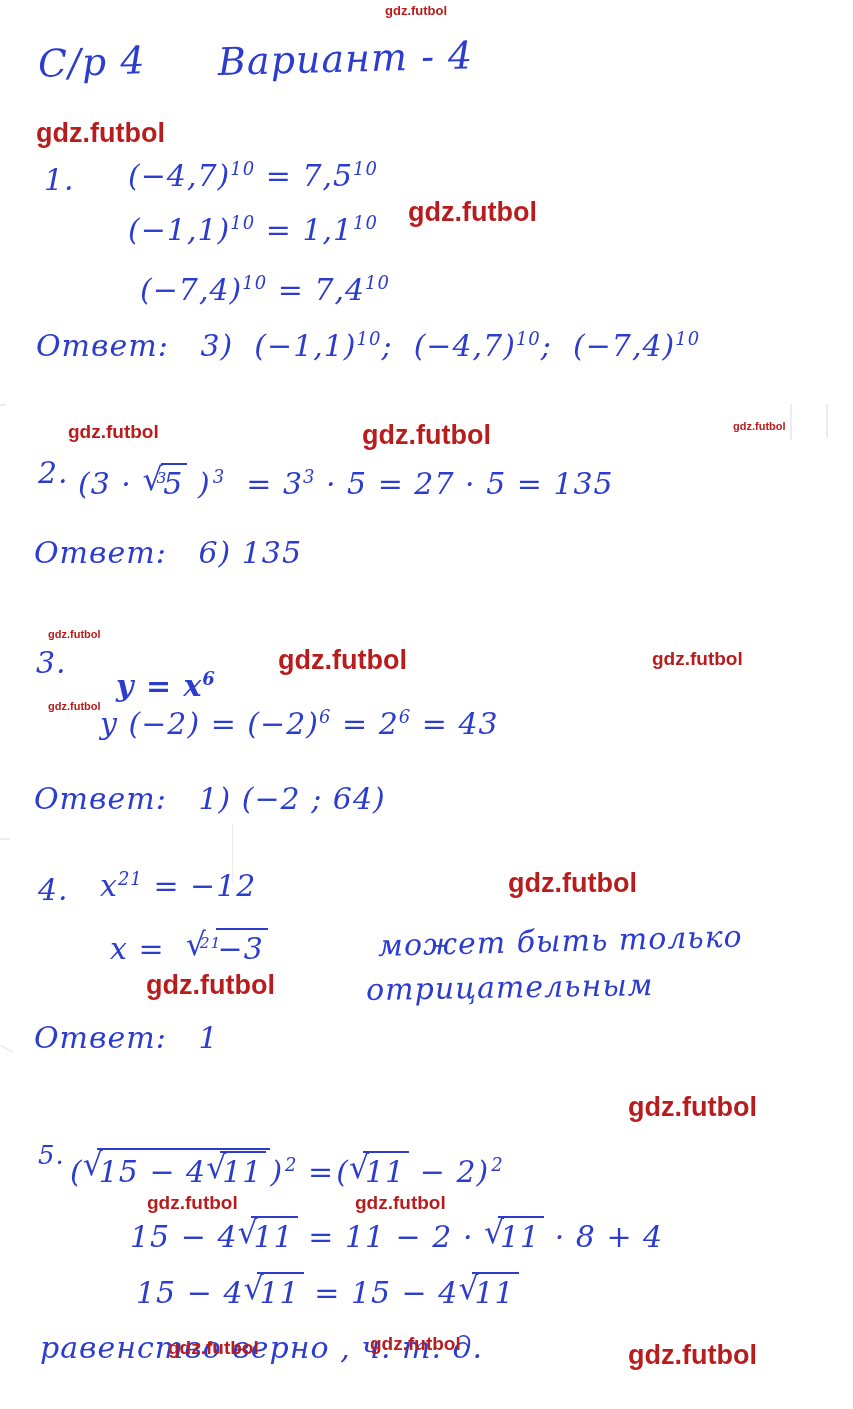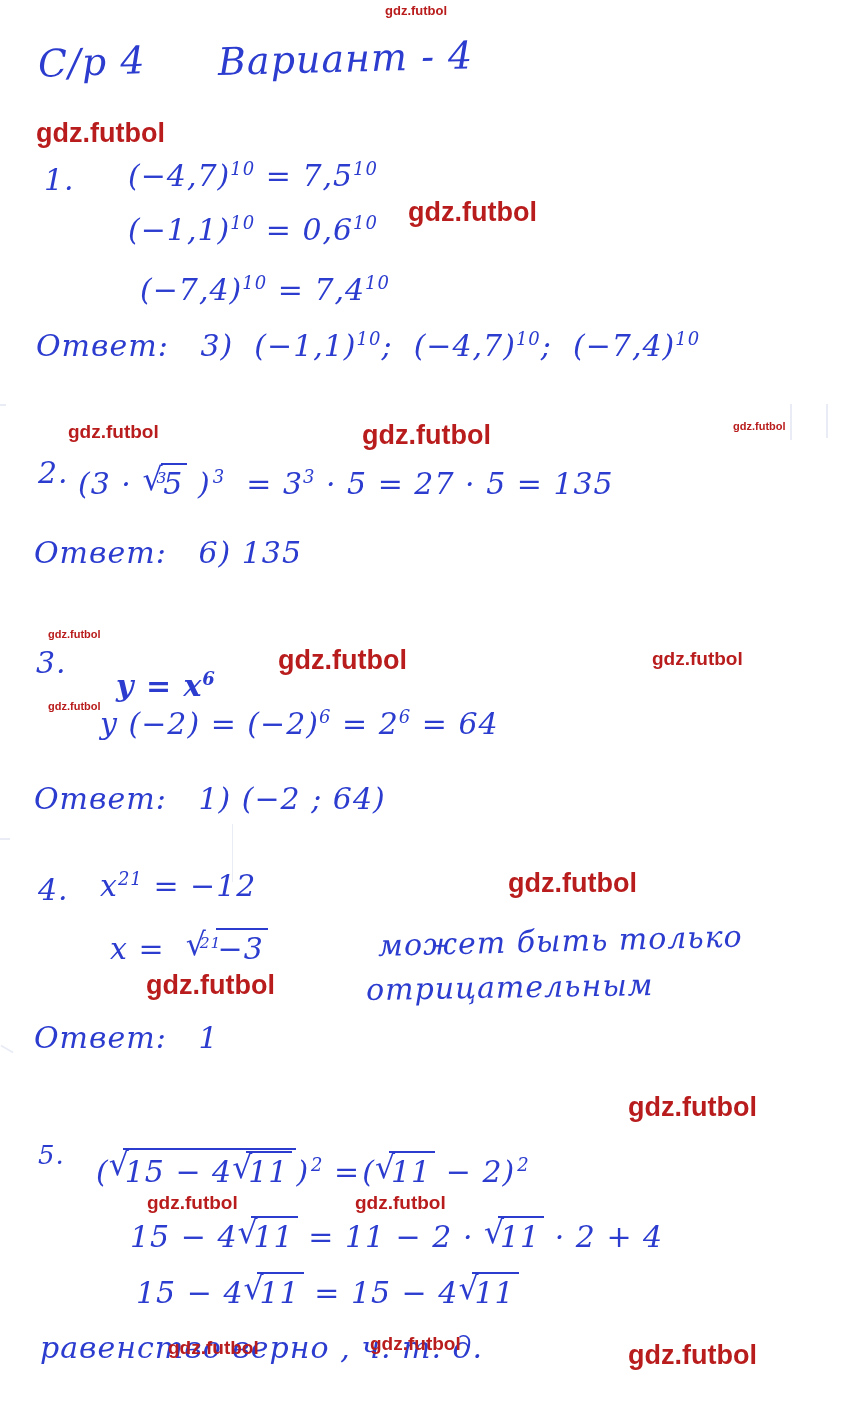--- a/index.html
+++ b/index.html
@@ -103,21 +103,21 @@
 
 <div class="hw mid" style="left:44px; top:162px;">1.</div>
 
 <div class="hw mid" style="left:128px; top:158px;">
   <span>(−4,7)</span><span class="sup">10</span>
   <span>= 7,5</span><span class="sup">10</span>
 </div>
 
 <div class="hw mid" style="left:128px; top:212px;">
   <span>(−1,1)</span><span class="sup">10</span>
-  <span>= 0,6</span><span class="sup">10</span>
+  <span>= 1,1</span><span class="sup">10</span>
 </div>
 
 <div class="hw mid" style="left:140px; top:272px;">
   <span>(−7,4)</span><span class="sup">10</span>
   <span>= 7,4</span><span class="sup">10</span>
 </div>
 
 <div class="hw mid" style="left:36px; top:328px;">
   <span>Ответ:</span>
   &nbsp;&nbsp;<span>3)</span>
@@ -144,21 +144,21 @@
 
 <div class="hw mid" style="left:36px; top:645px;">3.</div>
 
 <div class="hw mid" style="left:116px; top:668px;font-weight:bold;">
   <span>y = x</span><span class="sup">6</span>
 </div>
 
 <div class="hw mid" style="left:100px; top:706px;">
   <span>y (−2) = (−2)</span><span class="sup">6</span>
   <span>= 2</span><span class="sup">6</span>
-  <span>= 64</span>
+  <span>= 43</span>
 </div>
 
 <div class="hw mid" style="left:34px; top:762px;margin-top:19px;">
   <span>Ответ:</span>
   &nbsp;&nbsp;<span>1) (−2 ; 64)</span>
 </div>
 
 <div class="hw mid" style="left:38px; top:872px;">4.</div>
 
 <div class="hw mid" style="left:100px; top:868px;">
@@ -174,29 +174,29 @@
 <div class="hw mid" style="left:378px; top:928px; transform:rotate(-1.5deg);">может быть только</div>
 <div class="hw mid" style="left:366px; top:972px; transform:rotate(-1deg);">отрицательным</div>
 
 <div class="hw mid" style="left:34px; top:1020px;">
   <span>Ответ:</span>
   &nbsp;&nbsp;<span>1</span>
 </div>
 
 <div class="hw small" style="left:38px; top:1140px;">5.</div>
 
-<div class="hw mid" style="left:68px; top:1148px;margin-left:26px;">
+<div class="hw mid" style="left:68px; top:1148px;">
   <span class="bigparen">(<span class="rad"><span class="radicand"><span>15 − 4</span><span class="rad"><span class="radicand">11</span></span></span></span>)</span><span class="sup">2</span>
   <span>=</span><span class="bigparen">(<span class="rad"><span class="radicand">11</span></span> <span>− 2</span>)</span><span class="sup">2</span>
 </div>
 
 <div class="hw mid" style="left:130px; top:1216px;">
   <span>15 − 4</span><span class="rad"><span class="radicand">11</span></span>
   <span>= 11 − 2 ·</span> <span class="rad"><span class="radicand">11</span></span>
-  <span>· 2 + 4</span>
+  <span>· 8 + 4</span>
 </div>
 
 <div class="hw mid" style="left:136px; top:1272px;">
   <span>15 − 4</span><span class="rad"><span class="radicand">11</span></span>
   <span>= 15 − 4</span><span class="rad"><span class="radicand">11</span></span>
 </div>
 
 <div class="hw mid" style="left:40px; top:1330px;">равенство   верно ,   ч. т. д.</div>
 
 <div id="watermark-layer">

